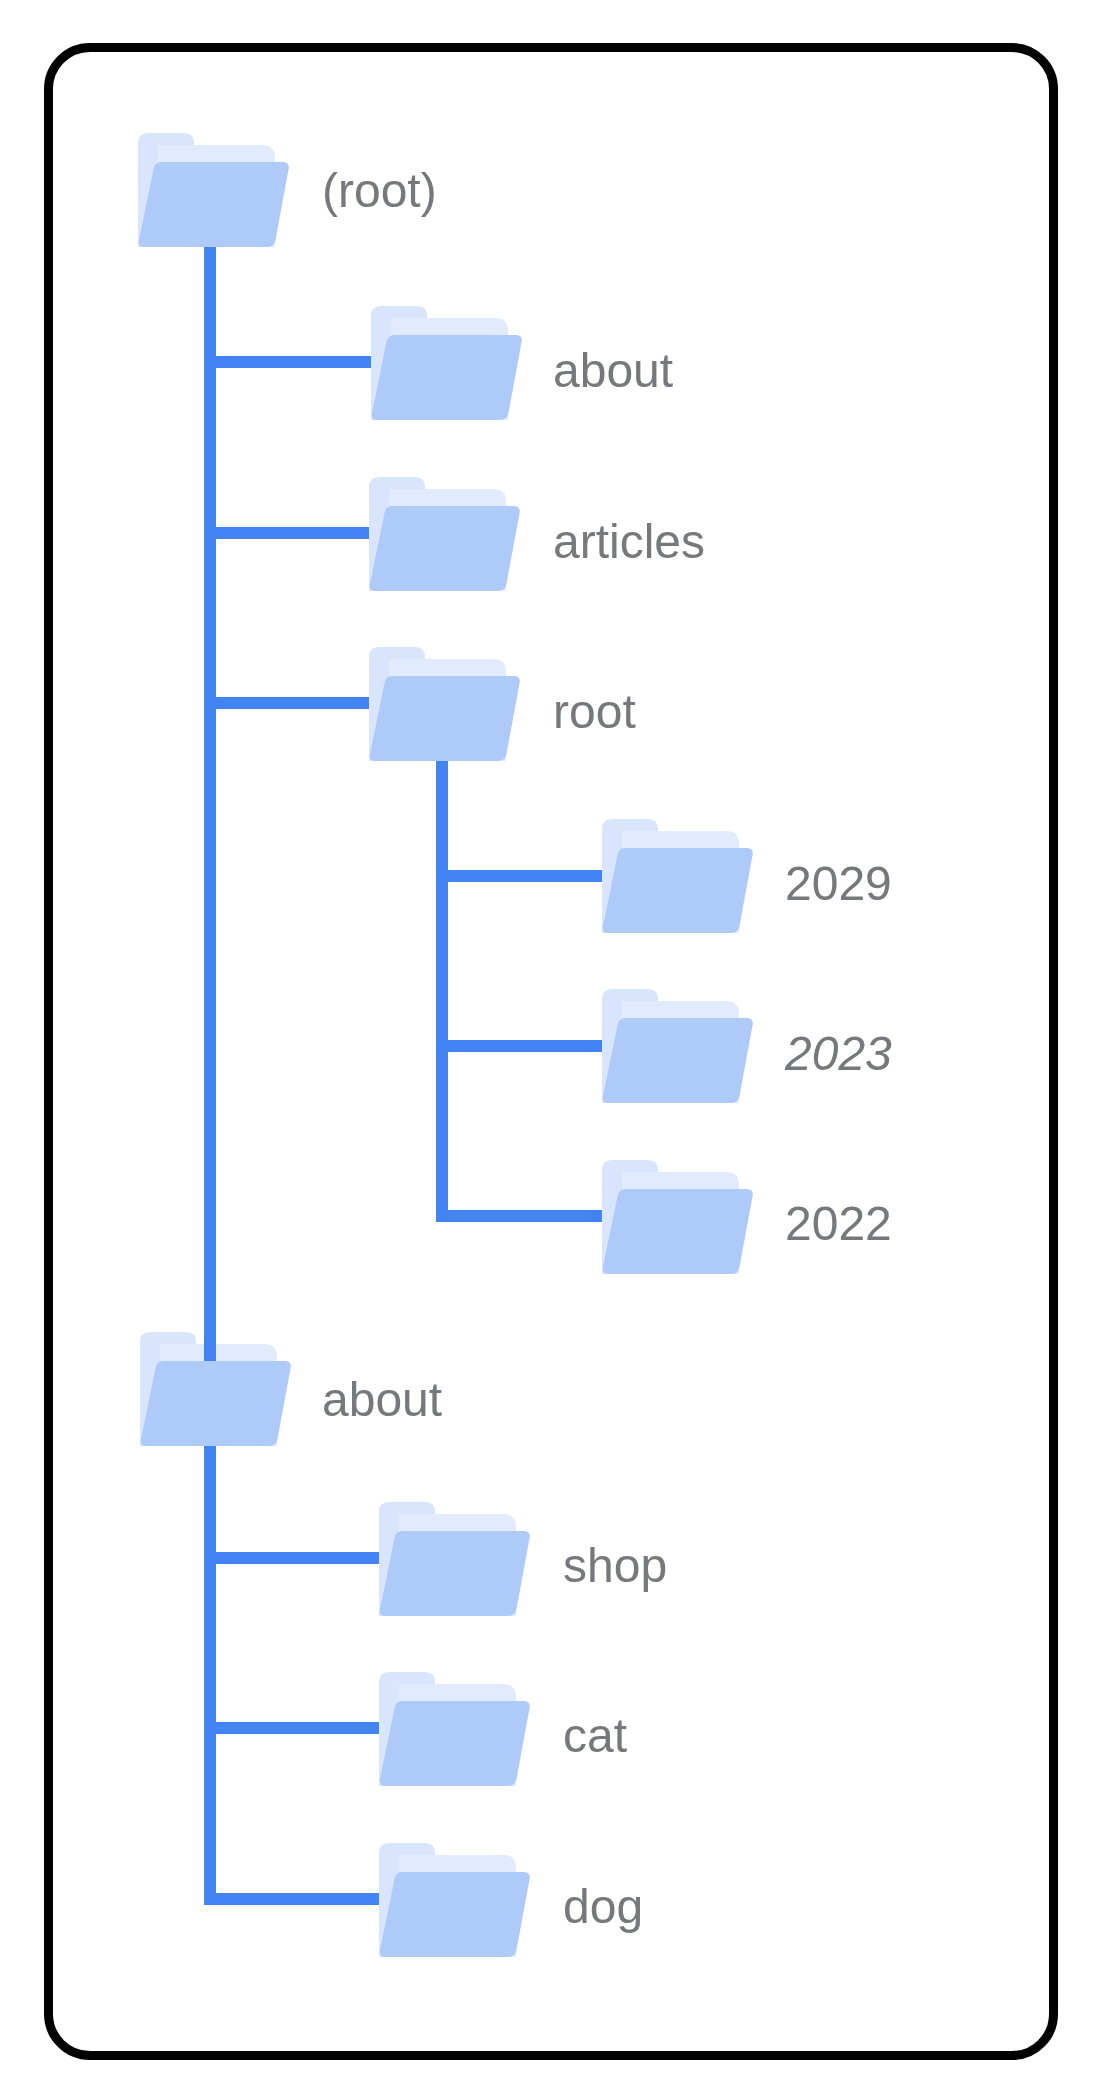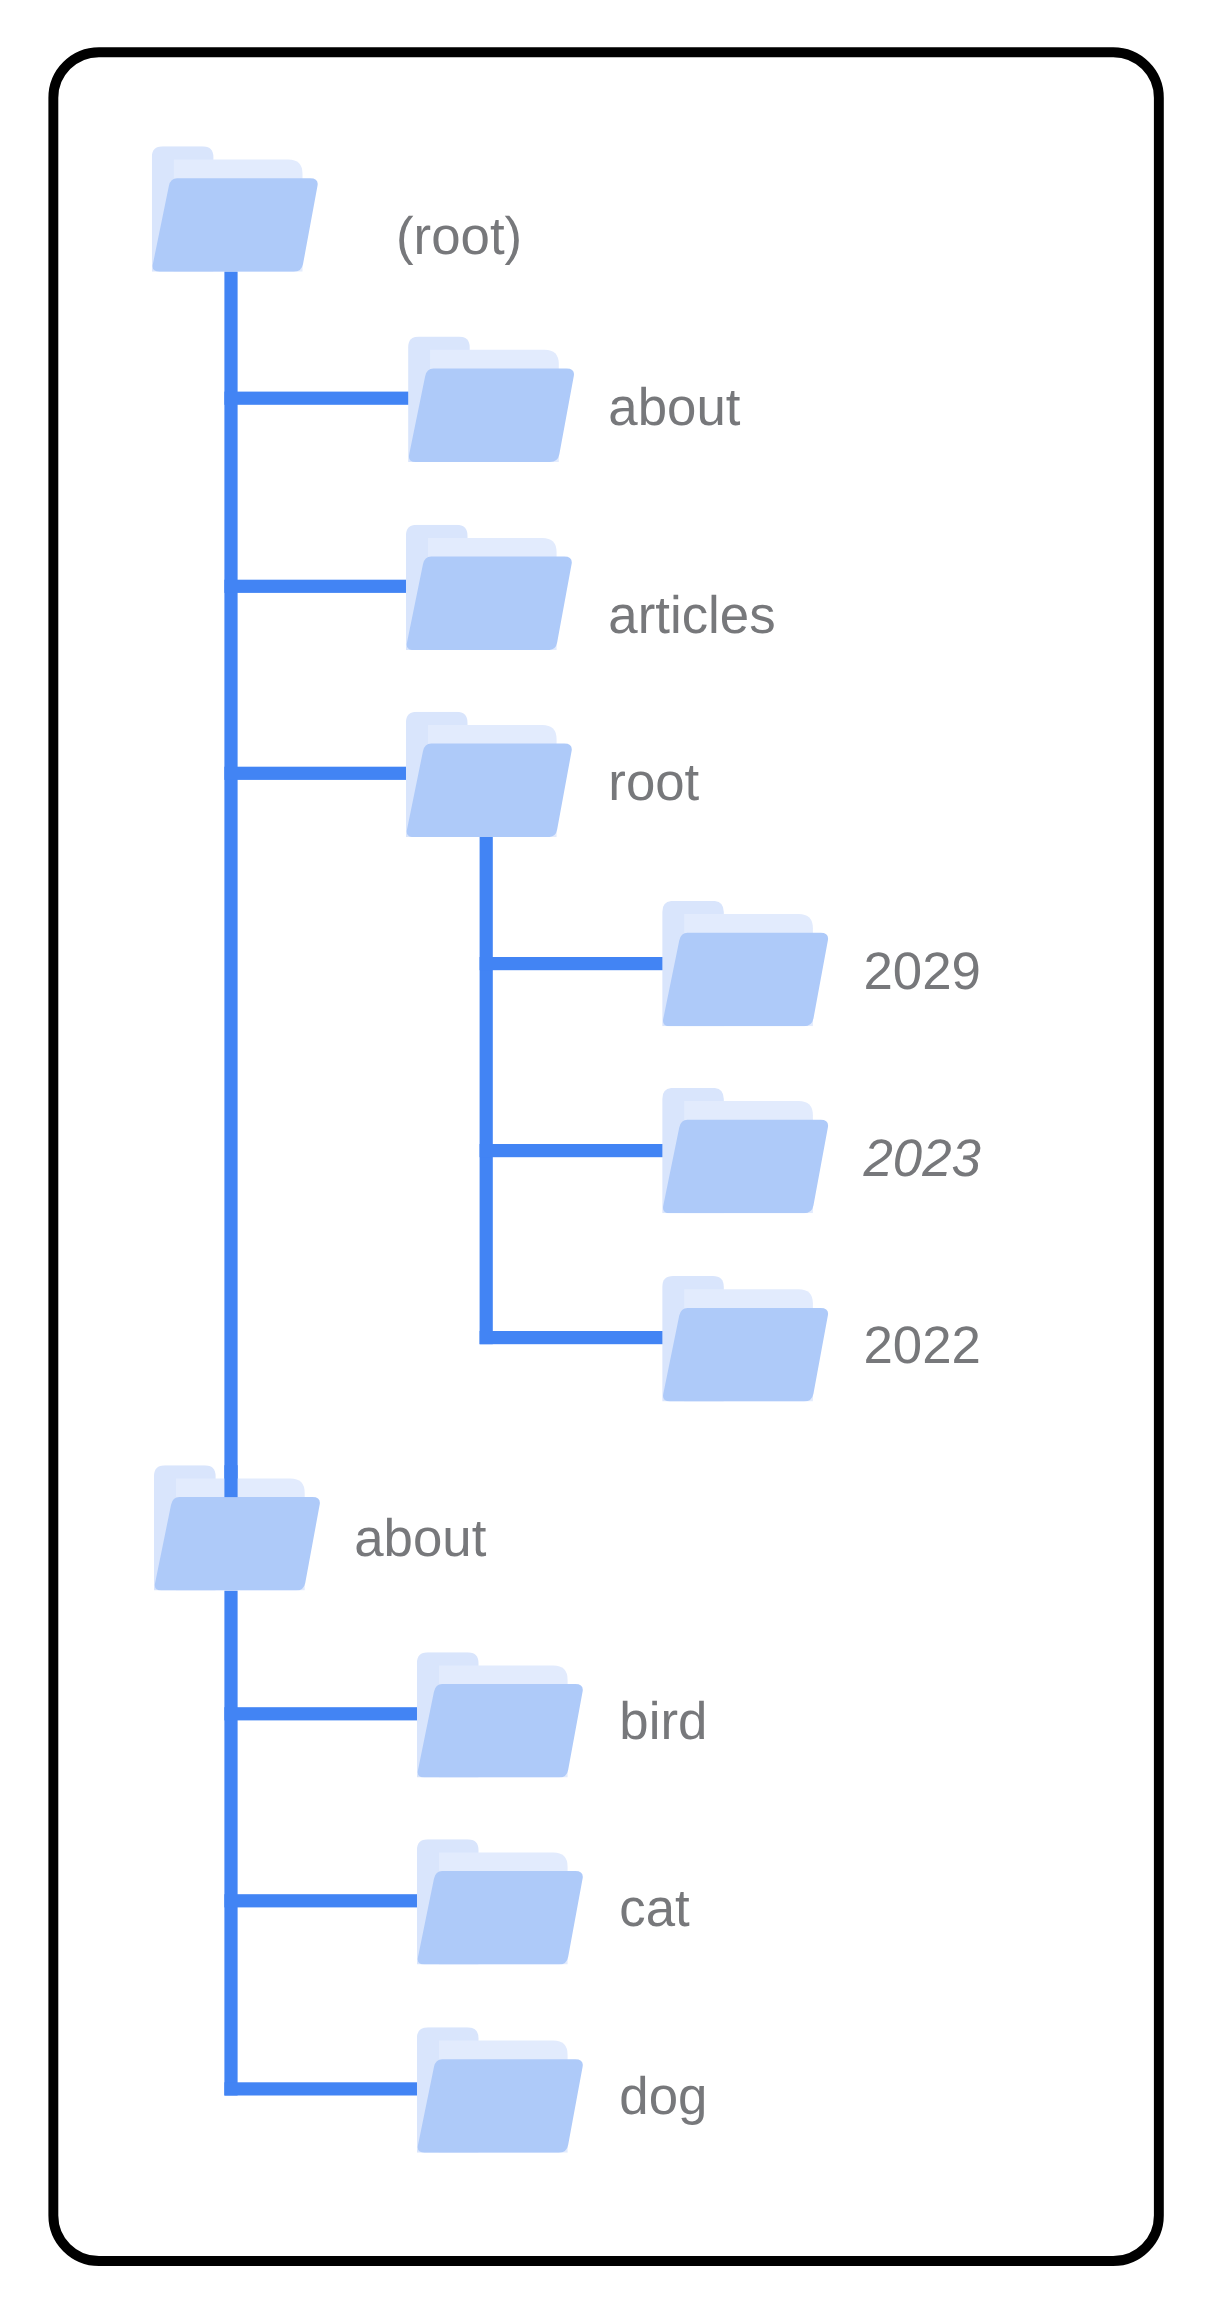--- a/index.html
+++ b/index.html
@@ -146,25 +146,25 @@
     </svg>
   </div>
   <div class="node" style="left:379px; top:1843px;">
     <svg width="154" height="114" viewBox="0 0 154 114">
       <path class="f-back" d="M0 114 L0 10 Q0 0 10 0 L46 0 Q56 0 56 10 L56 114 Z"></path>
       <path class="f-sheet" d="M20 12 L124 12 Q137 12 137 25 L137 114 L20 114 Z"></path>
       <path class="f-front" d="M23 29 L144 29 Q152 29 150.6 36 L137.5 107 Q136.2 114 128.9 114 L7 114 Q-0.5 114 1 107 L15.5 36 Q17 29 23 29 Z"></path>
     </svg>
   </div>
 
-  <div class="label" style="left:322px; top:216px;margin-left:38px;">(root)</div>
+  <div class="label" style="left:322px; top:191px;">(root)</div>
   <div class="label" style="left:553px; top:371px;">about</div>
-  <div class="label" style="left:553px; top:560px;">articles</div>
+  <div class="label" style="left:553px; top:542px;">articles</div>
   <div class="label" style="left:553px; top:712px;">root</div>
   <div class="label" style="left:785px; top:884px;">2029</div>
   <div class="label" style="left:785px; top:1054px;font-style:italic;">2023</div>
   <div class="label" style="left:785px; top:1224px;">2022</div>
   <div class="label" style="left:322px; top:1400px;">about</div>
-  <div class="label" style="left:563px; top:1566px;">bird</div>
+  <div class="label" style="left:563px; top:1566px;">shop</div>
   <div class="label" style="left:563px; top:1736px;text-align:right;">cat</div>
   <div class="label" style="left:563px; top:1907px;">dog</div>
 
 </div>
 
 </body></html>

